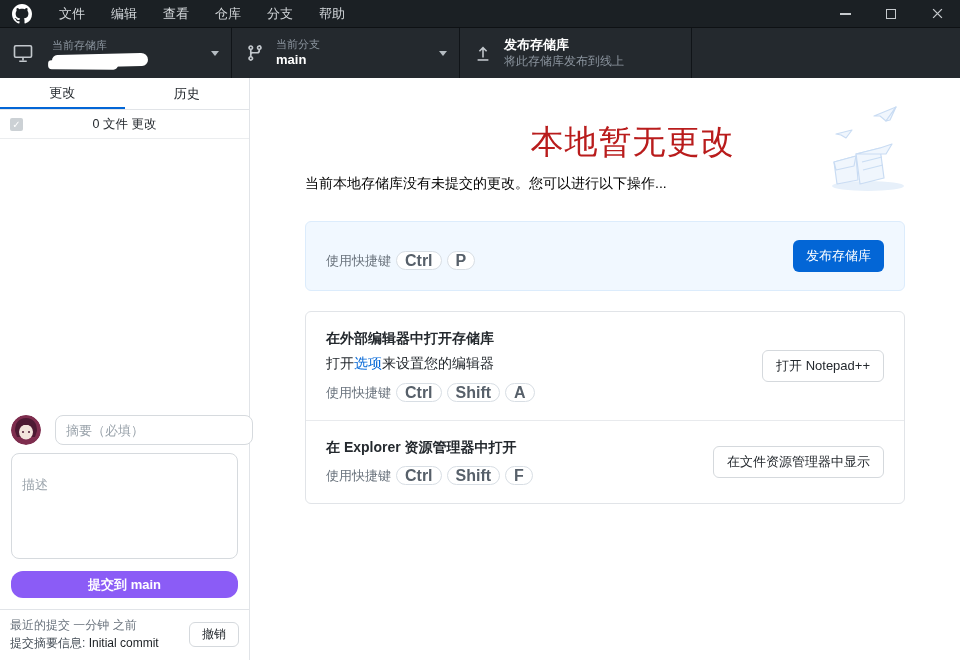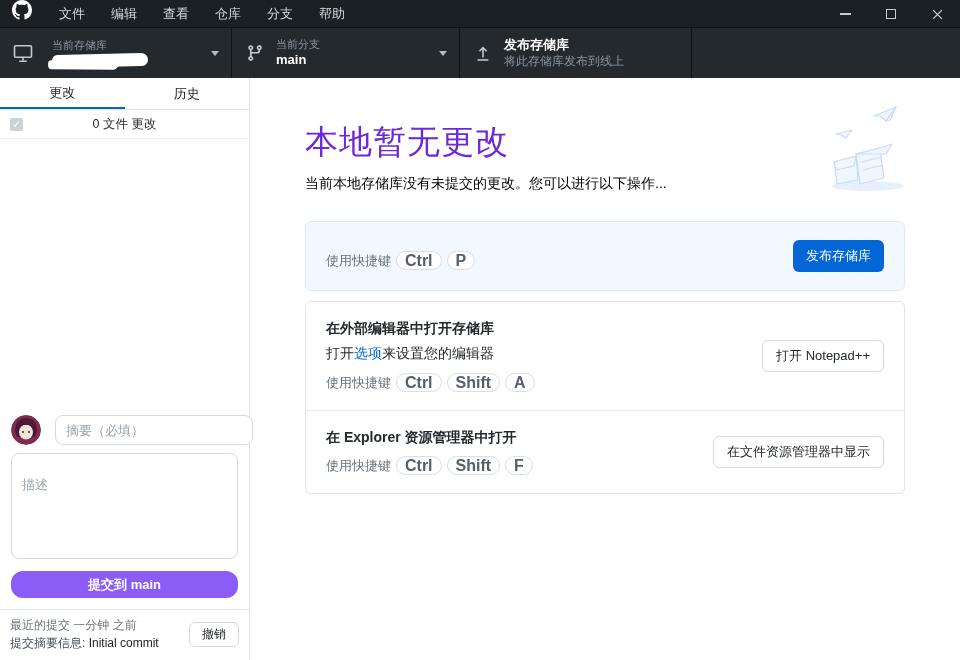--- a/index.html
+++ b/index.html
@@ -1,20 +1,20 @@
 <!DOCTYPE html>
 <html><head>
 <meta charset="utf-8">
 <style>
   * { margin:0; padding:0; box-sizing:border-box; }
   html,body { width:960px; height:660px; overflow:hidden; }
   body { font-family:"Liberation Sans","DejaVu Sans",sans-serif; background:#fff; color:#24292e; }
 
   
-  .titlebar { height:28px; background:#1b2024; display:flex; align-items:flex-start; border-bottom:1px solid #0e1114; }
+  .titlebar { height:28px; background:#1b2024; display:flex; align-items:center; border-bottom:1px solid #0e1114; }
   .gh-logo { width:20px; height:20px; margin:0 14px 0 12px; display:flex; align-items:center; justify-content:center; }
   .menu-item { color:#d3d7da; font-size:13px; padding:0 13px; height:28px; line-height:28px; cursor:default; }
   .win-controls { margin-left:auto; display:flex; height:28px; }
   .win-btn { width:46px; height:28px; display:flex; align-items:center; justify-content:center; }
   .min-glyph { width:11px; height:2px; background:#c6cacd; }
   .max-glyph { width:10px; height:10px; border:1px solid #c6cacd; }
 
   
   .toolbar { height:50px; background:#24292e; display:flex; }
   .tb-section { display:flex; align-items:center; padding:0 12px; border-right:1px solid #101418; position:relative; }
@@ -51,27 +51,27 @@
   .summary-input::placeholder, .desc-input::placeholder { color:#9aa3ab; }
   .desc-input { margin-top:8px; width:100%; height:106px; border:1px solid #d6dade; border-radius:8px; padding:22px 10px; font-size:13px; font-family:inherit; resize:none; outline:none; color:#24292e; }
   .commit-btn { margin-top:8px; width:100%; height:27px; background:#8b5cf6; border:none; border-radius:12px; color:#fff; font-size:13px; font-weight:bold; font-family:inherit; }
   .recent { border-top:1px solid #e1e4e8; padding:7px 10px 8px; position:relative; font-size:12px; line-height:1.45; }
   .recent-line1 { color:#6a737d; }
   .recent-line2 { color:#444d56; }
   .recent-line2 .val { color:#1b1f23; }
   .undo-btn { position:absolute; right:10px; top:12px; background:#fff; border:1px solid #d5d9dd; border-radius:6px; padding:3px 12px; font-size:12px; font-family:inherit; color:#24292e; }
 
   
-  .main-title { font-size:33px; font-weight:300; color:#6d28d9; letter-spacing:1px; }
+  .main-title { font-size:33px; font-weight:300; color:#b91c1c; letter-spacing:1px;text-align:center; }
   .main-subtitle { margin-top:10px; font-size:14px; color:#000000; }
   .illustration { position:absolute; top:26px; right:44px; }
 
   .cards { width:600px; margin-top:28px; }
   .card-blue { background:#f1f8ff; border:1px solid #dcecfc; border-radius:6px; padding:18px 20px; display:flex; align-items:center; }
-  .card-white { margin-top:10px; background:#fff; border:1px solid #e1e4e8; border-radius:6px; }
+  .card-white { margin-top:20px; background:#fff; border:1px solid #e1e4e8; border-radius:6px; }
   .card-row { padding:18px 20px; display:flex; align-items:center; }
   .card-row + .card-row { border-top:1px solid #e8eaed; }
   .card-left { flex:1; min-width:0; }
   .card-title { font-size:14px; font-weight:bold; color:#24292e; }
   .card-desc { margin-top:5px; font-size:14px; line-height:1.5; color:#24292e; }
   .link { color:#0366d6; cursor:pointer; }
   .shortcut { margin-top:9px; font-size:13px; color:#6a737d; display:flex; align-items:center; }
   kbd { display:inline-block; margin-left:5px; height:19px; line-height:17px; padding:0 8px; background:#fff; border:1px solid #d8dee4; border-radius:10px; font-size:16px; color:#57606a; font-family:inherit;font-weight:bold; }
   .btn-primary { margin-left:20px; background:#0366d6; color:#fff; border:none; border-radius:6px; padding:7px 13px; font-size:13px; font-family:inherit; white-space:nowrap; }
   .btn-secondary { margin-left:20px; background:#fff; color:#24292e; border:1px solid #d5d9dd; border-radius:6px; padding:6px 13px; font-size:13px; font-family:inherit; white-space:nowrap; }

